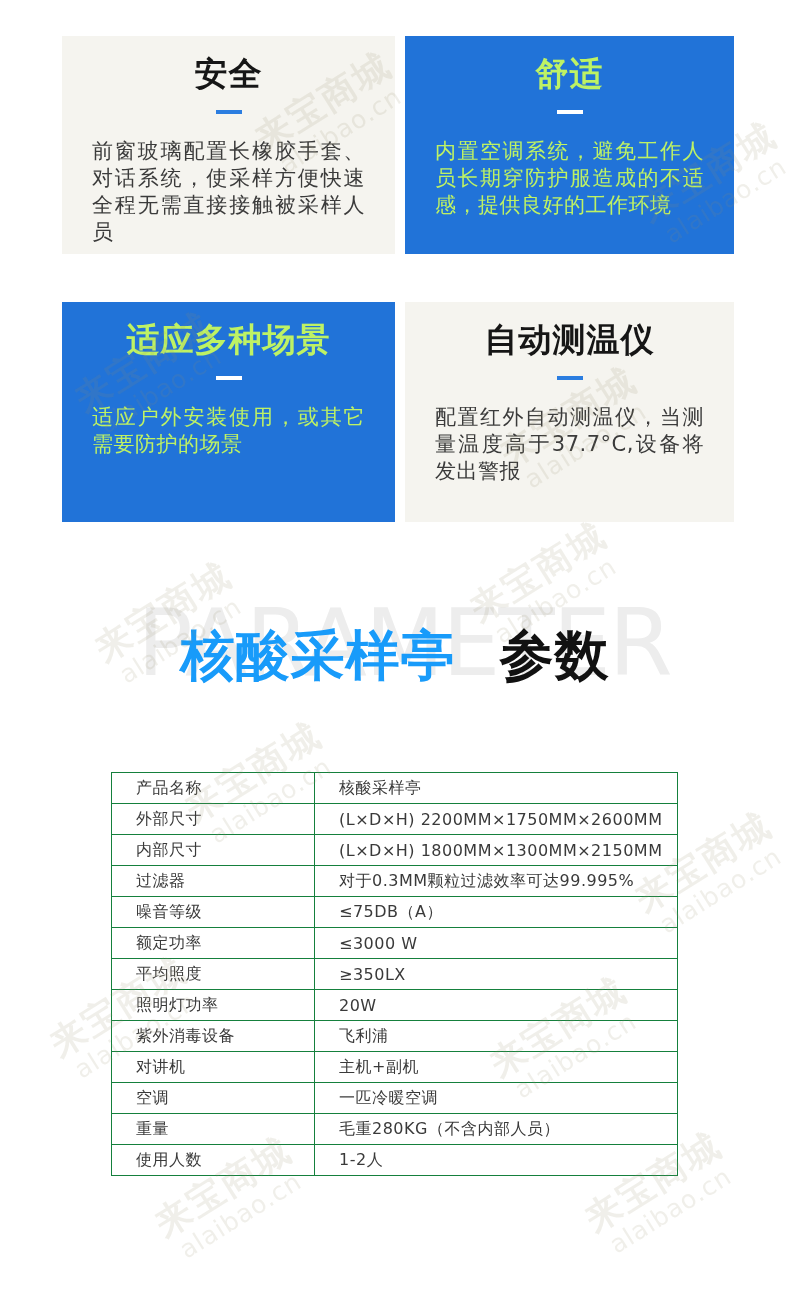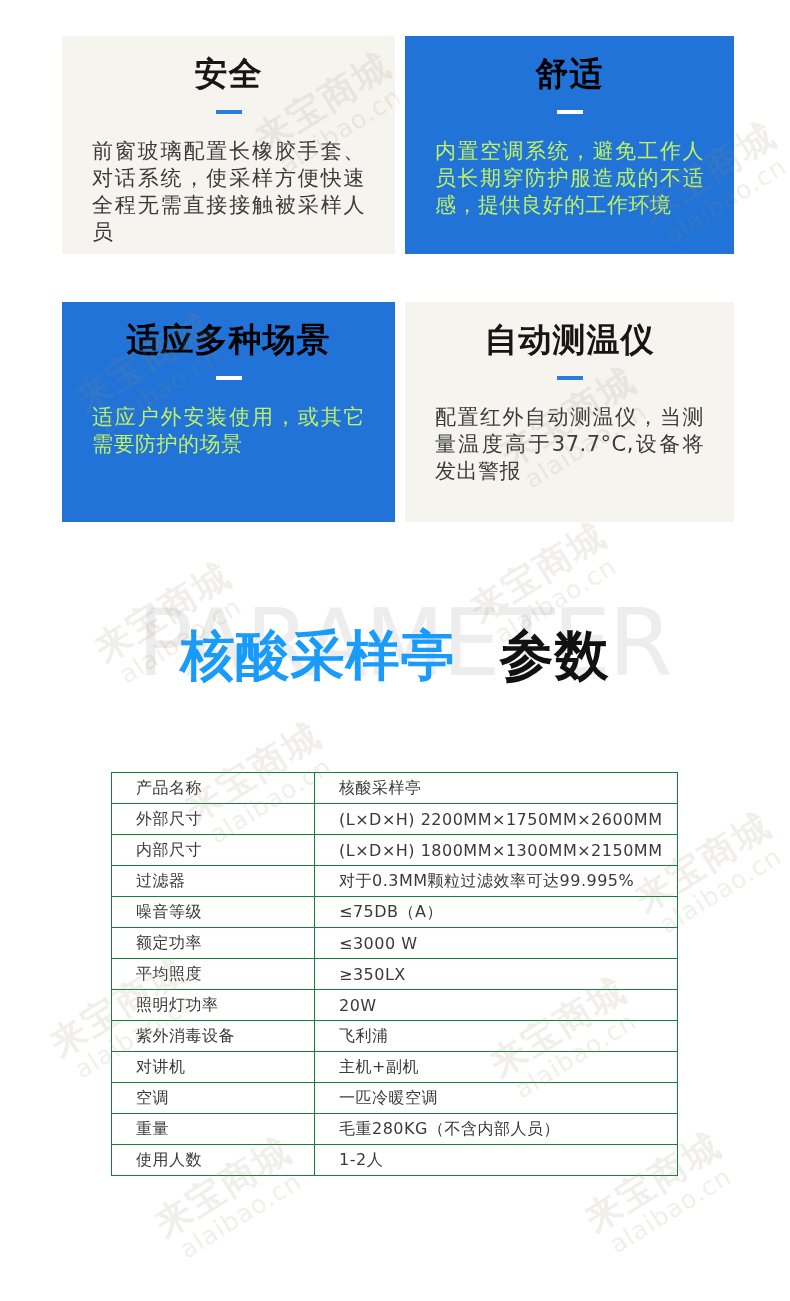--- a/index.html
+++ b/index.html
@@ -31,21 +31,21 @@
     display:grid;grid-template-columns:333px 329px;
     grid-template-rows:218px 220px;column-gap:10px;row-gap:48px;
   }
   .card{box-sizing:border-box;padding-top:16px;}
   .card-light{background:#f5f4ef;}
   .card-blue{background:#2173d8;color:#ffffff;}
   .card-title{
     font-size:33px;font-weight:bold;text-align:center;line-height:44px;
     letter-spacing:1px;color:#161616;
   }
-  .card-blue .card-title{color:#000000;}
+  .card-blue .card-title{color:#bef264;}
   .card-divider{width:26px;height:4px;margin:14px auto 0 auto;background:#2b7de0;}
   .card-blue .card-divider{background:#ffffff;}
   .card-body{
     margin-top:24px;padding:0 30px;font-size:21px;line-height:27px;
     color:#3b3b3b;letter-spacing:0.5px;text-align:justify;
   }
   .card-blue .card-body{color:#bef264;}
 
   
   .param-en{

